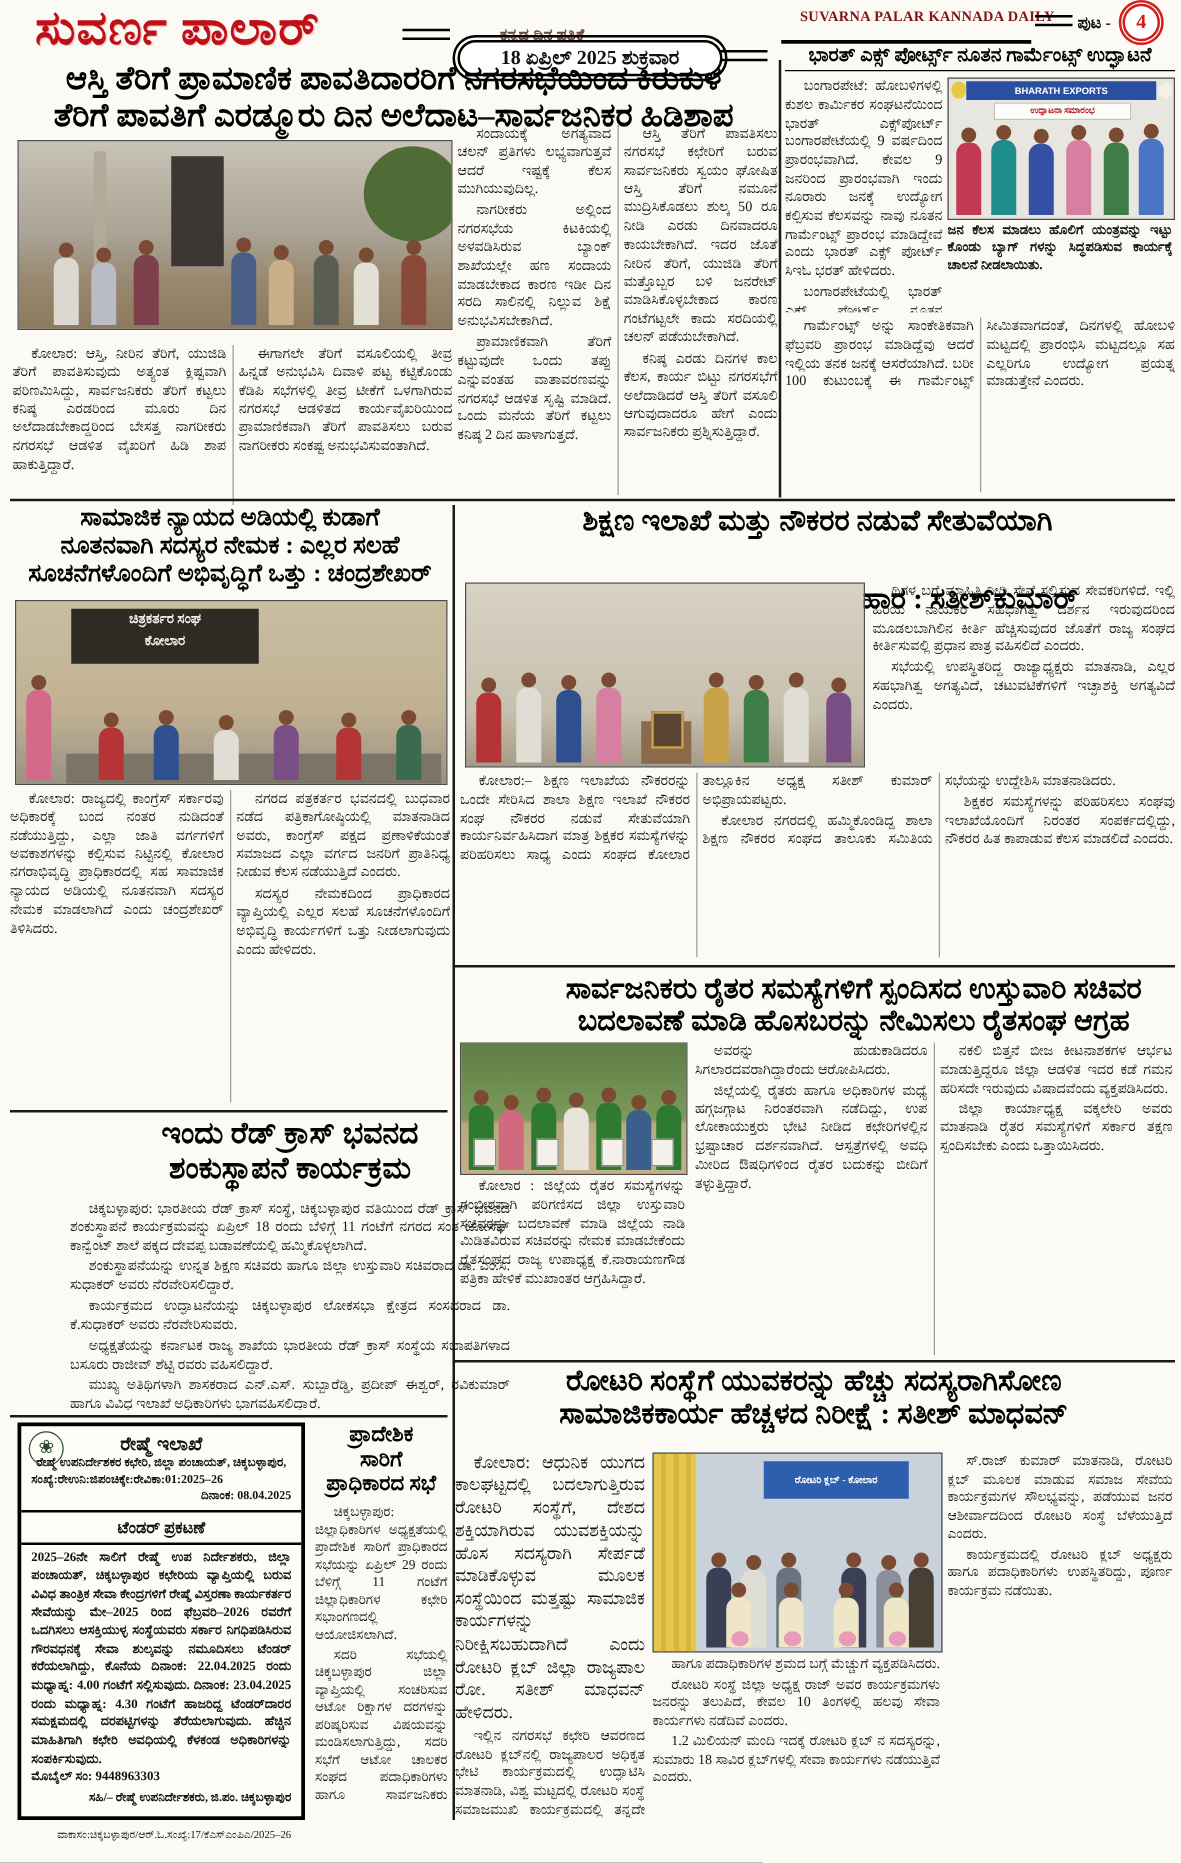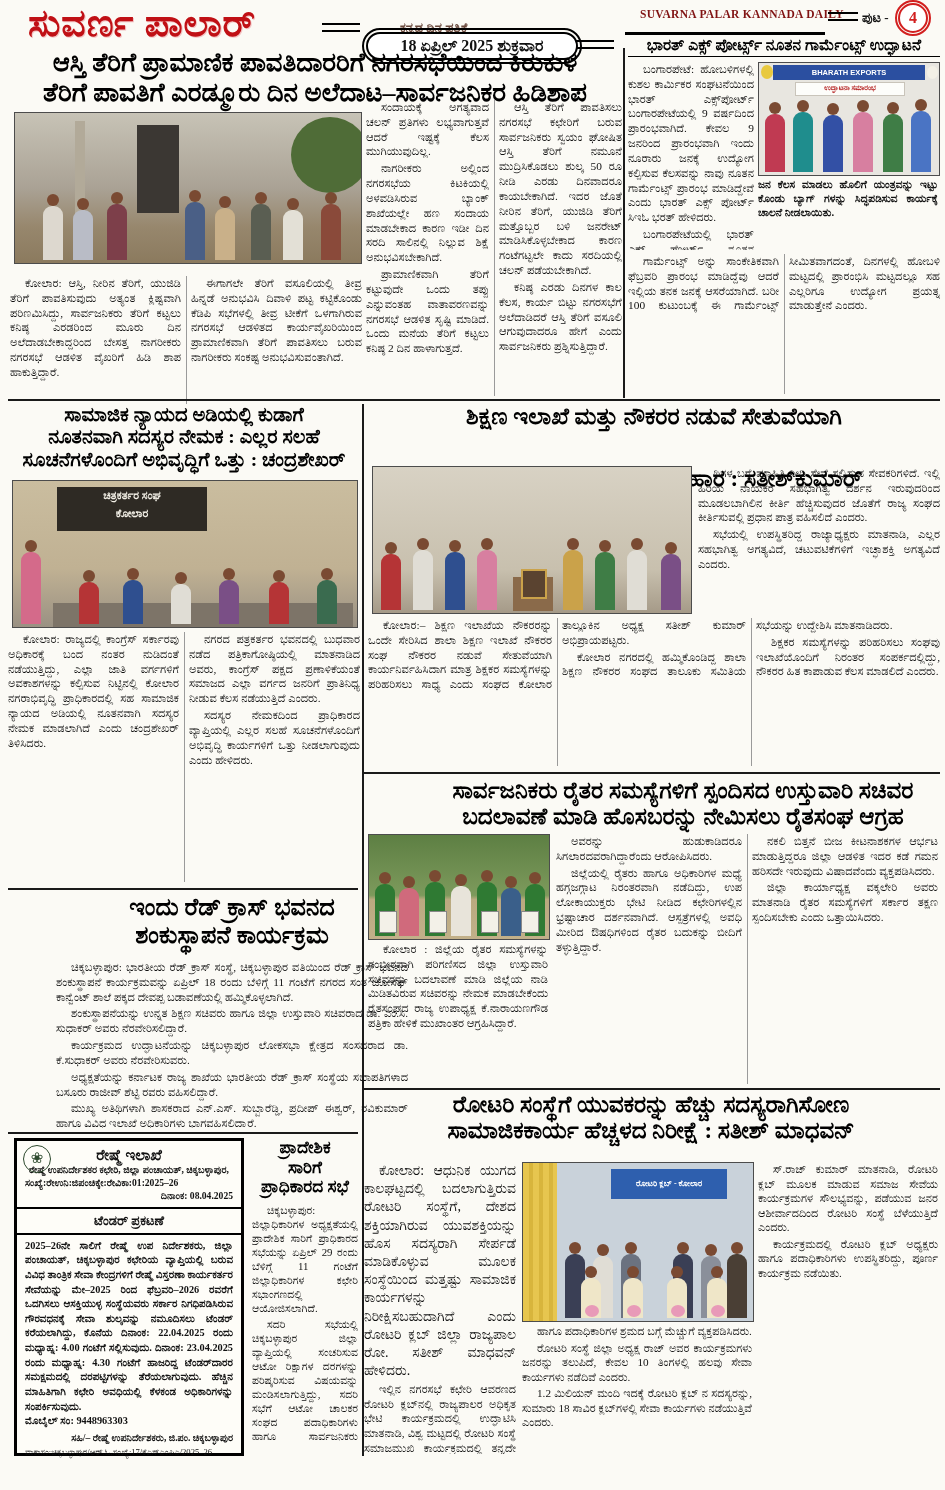--- a/index.html
+++ b/index.html
@@ -224,21 +224,21 @@
     <div class="notice-small" style="text-align:right;">
       <span>ದಿನಾಂಕ:</span>
       <span>08.04.2025</span>
     </div>
     <div class="sep"></div>
     <div class="notice-title" style="font-size:13px;">ಟೆಂಡರ್ ಪ್ರಕಟಣೆ</div>
     <div class="sep"></div>
     <div class="notice-body">2025–26ನೇ ಸಾಲಿಗೆ ರೇಷ್ಮೆ ಉಪ ನಿರ್ದೇಶಕರು, ಜಿಲ್ಲಾ ಪಂಚಾಯತ್, ಚಿಕ್ಕಬಳ್ಳಾಪುರ ಕಛೇರಿಯ ವ್ಯಾಪ್ತಿಯಲ್ಲಿ ಬರುವ ವಿವಿಧ ತಾಂತ್ರಿಕ ಸೇವಾ ಕೇಂದ್ರಗಳಿಗೆ ರೇಷ್ಮೆ ವಿಸ್ತರಣಾ ಕಾರ್ಯಕರ್ತರ ಸೇವೆಯನ್ನು ಮೇ–2025 ರಿಂದ ಫೆಬ್ರವರಿ–2026 ರವರೆಗೆ ಒದಗಿಸಲು ಆಸಕ್ತಿಯುಳ್ಳ ಸಂಸ್ಥೆಯವರು ಸರ್ಕಾರ ನಿಗಧಿಪಡಿಸಿರುವ ಗೌರವಧನಕ್ಕೆ ಸೇವಾ ಶುಲ್ಕವನ್ನು ನಮೂದಿಸಲು ಟೆಂಡರ್ ಕರೆಯಲಾಗಿದ್ದು, ಕೊನೆಯ ದಿನಾಂಕ: 22.04.2025 ರಂದು ಮಧ್ಯಾಹ್ನ: 4.00 ಗಂಟೆಗೆ ಸಲ್ಲಿಸುವುದು. ದಿನಾಂಕ: 23.04.2025 ರಂದು ಮಧ್ಯಾಹ್ನ: 4.30 ಗಂಟೆಗೆ ಹಾಜರಿದ್ದ ಟೆಂಡರ್‌ದಾರರ ಸಮಕ್ಷಮದಲ್ಲಿ ದರಪಟ್ಟಿಗಳನ್ನು ತೆರೆಯಲಾಗುವುದು. ಹೆಚ್ಚಿನ ಮಾಹಿತಿಗಾಗಿ ಕಛೇರಿ ಅವಧಿಯಲ್ಲಿ ಕೆಳಕಂಡ ಅಧಿಕಾರಿಗಳನ್ನು ಸಂಪರ್ಕಿಸುವುದು.</div>
     <div class="notice-body">ಮೊಬೈಲ್ ಸಂ: 9448963303</div>
     <div class="notice-small" style="text-align:right;margin-top:3px;">ಸಹಿ/– ರೇಷ್ಮೆ ಉಪನಿರ್ದೇಶಕರು, ಜಿ.ಪಂ. ಚಿಕ್ಕಬಳ್ಳಾಪುರ</div>
-    <div style="font-size:8.6px;text-align:left;margin-top:2px;">ವಾಕಾಸಂ:ಚಿಕ್ಕಬಳ್ಳಾಪುರ/ಆರ್.ಓ.ಸಂಖ್ಯೆ:17/ಕೆಎಸ್ಎಂಪಿಎ/2025–26</div>
+    <div style="font-size:8.6px;text-align:right;margin-top:16px;">ವಾಕಾಸಂ:ಚಿಕ್ಕಬಳ್ಳಾಪುರ/ಆರ್.ಓ.ಸಂಖ್ಯೆ:17/ಕೆಎಸ್ಎಂಪಿಎ/2025–26</div>
   </div>
 
   <div class="abs" style="left:252px;top:1138px;width:106px;height:318px;">
     <div class="hl" style="font-size:17px;">ಪ್ರಾದೇಶಿಕ</div>
     <div class="hl" style="font-size:17px;">ಸಾರಿಗೆ</div>
     <div class="hl" style="font-size:17px;">ಪ್ರಾಧಿಕಾರದ ಸಭೆ</div>
     <div class="bt" style="margin-top:6px;height:240px;">
       <p style="font-size:10.8px;">ಚಿಕ್ಕಬಳ್ಳಾಪುರ: ಜಿಲ್ಲಾಧಿಕಾರಿಗಳ ಅಧ್ಯಕ್ಷತೆಯಲ್ಲಿ ಪ್ರಾದೇಶಿಕ ಸಾರಿಗೆ ಪ್ರಾಧಿಕಾರದ ಸಭೆಯನ್ನು ಏಪ್ರಿಲ್ 29 ರಂದು ಬೆಳಿಗ್ಗೆ 11 ಗಂಟೆಗೆ ಜಿಲ್ಲಾಧಿಕಾರಿಗಳ ಕಛೇರಿ ಸಭಾಂಗಣದಲ್ಲಿ ಆಯೋಜಿಸಲಾಗಿದೆ.</p>
       <p style="font-size:10.8px;">ಸದರಿ ಸಭೆಯಲ್ಲಿ ಚಿಕ್ಕಬಳ್ಳಾಪುರ ಜಿಲ್ಲಾ ವ್ಯಾಪ್ತಿಯಲ್ಲಿ ಸಂಚರಿಸುವ ಆಟೋ ರಿಕ್ಷಾಗಳ ದರಗಳನ್ನು ಪರಿಷ್ಕರಿಸುವ ವಿಷಯವನ್ನು ಮಂಡಿಸಲಾಗುತ್ತಿದ್ದು, ಸದರಿ ಸಭೆಗೆ ಆಟೋ ಚಾಲಕರ ಸಂಘದ ಪದಾಧಿಕಾರಿಗಳು ಹಾಗೂ ಸಾರ್ವಜನಿಕರು ಹಾಜರಾಗಿ ಅಭಿಪ್ರಾಯಗಳನ್ನು ಆಲಿಸಬಹುದೆಂದು ಪ್ರಾದೇಶಿಕ ಸಾರಿಗೆ ಅಧಿಕಾರಿಗಳು ಪ್ರಕಟಣೆಯಲ್ಲಿ ತಿಳಿಸಿದ್ದಾರೆ.</p>
     </div>

